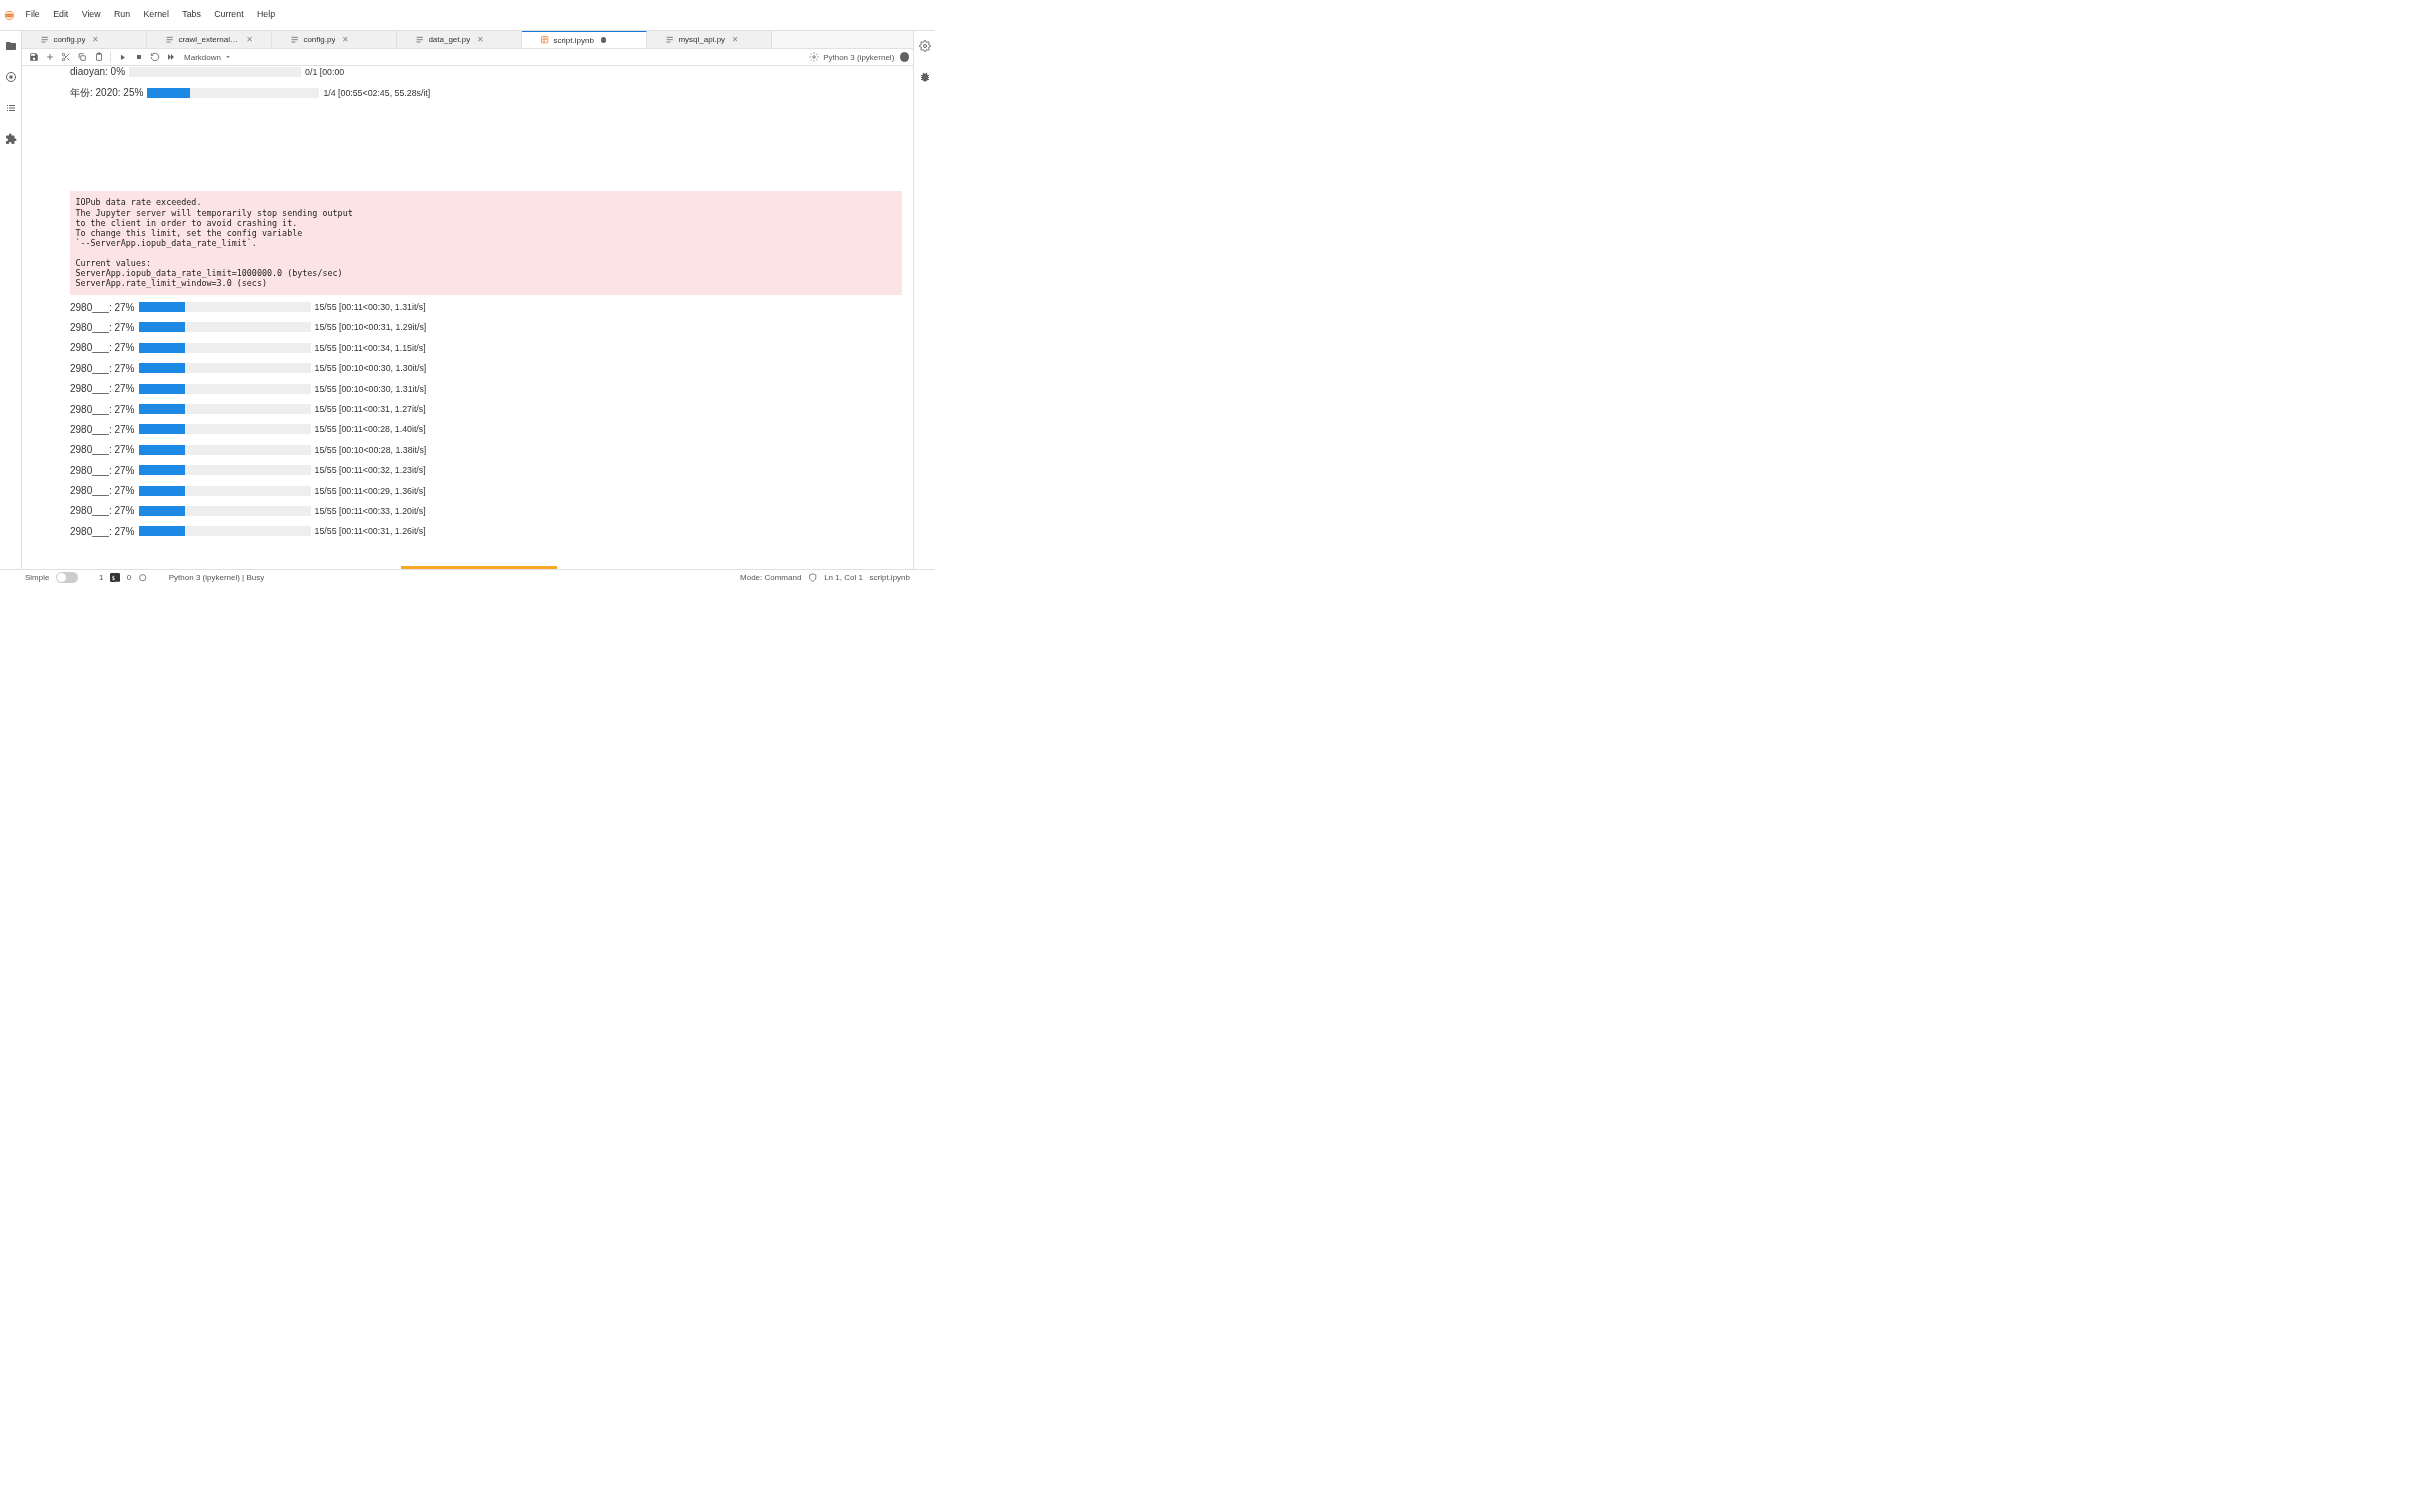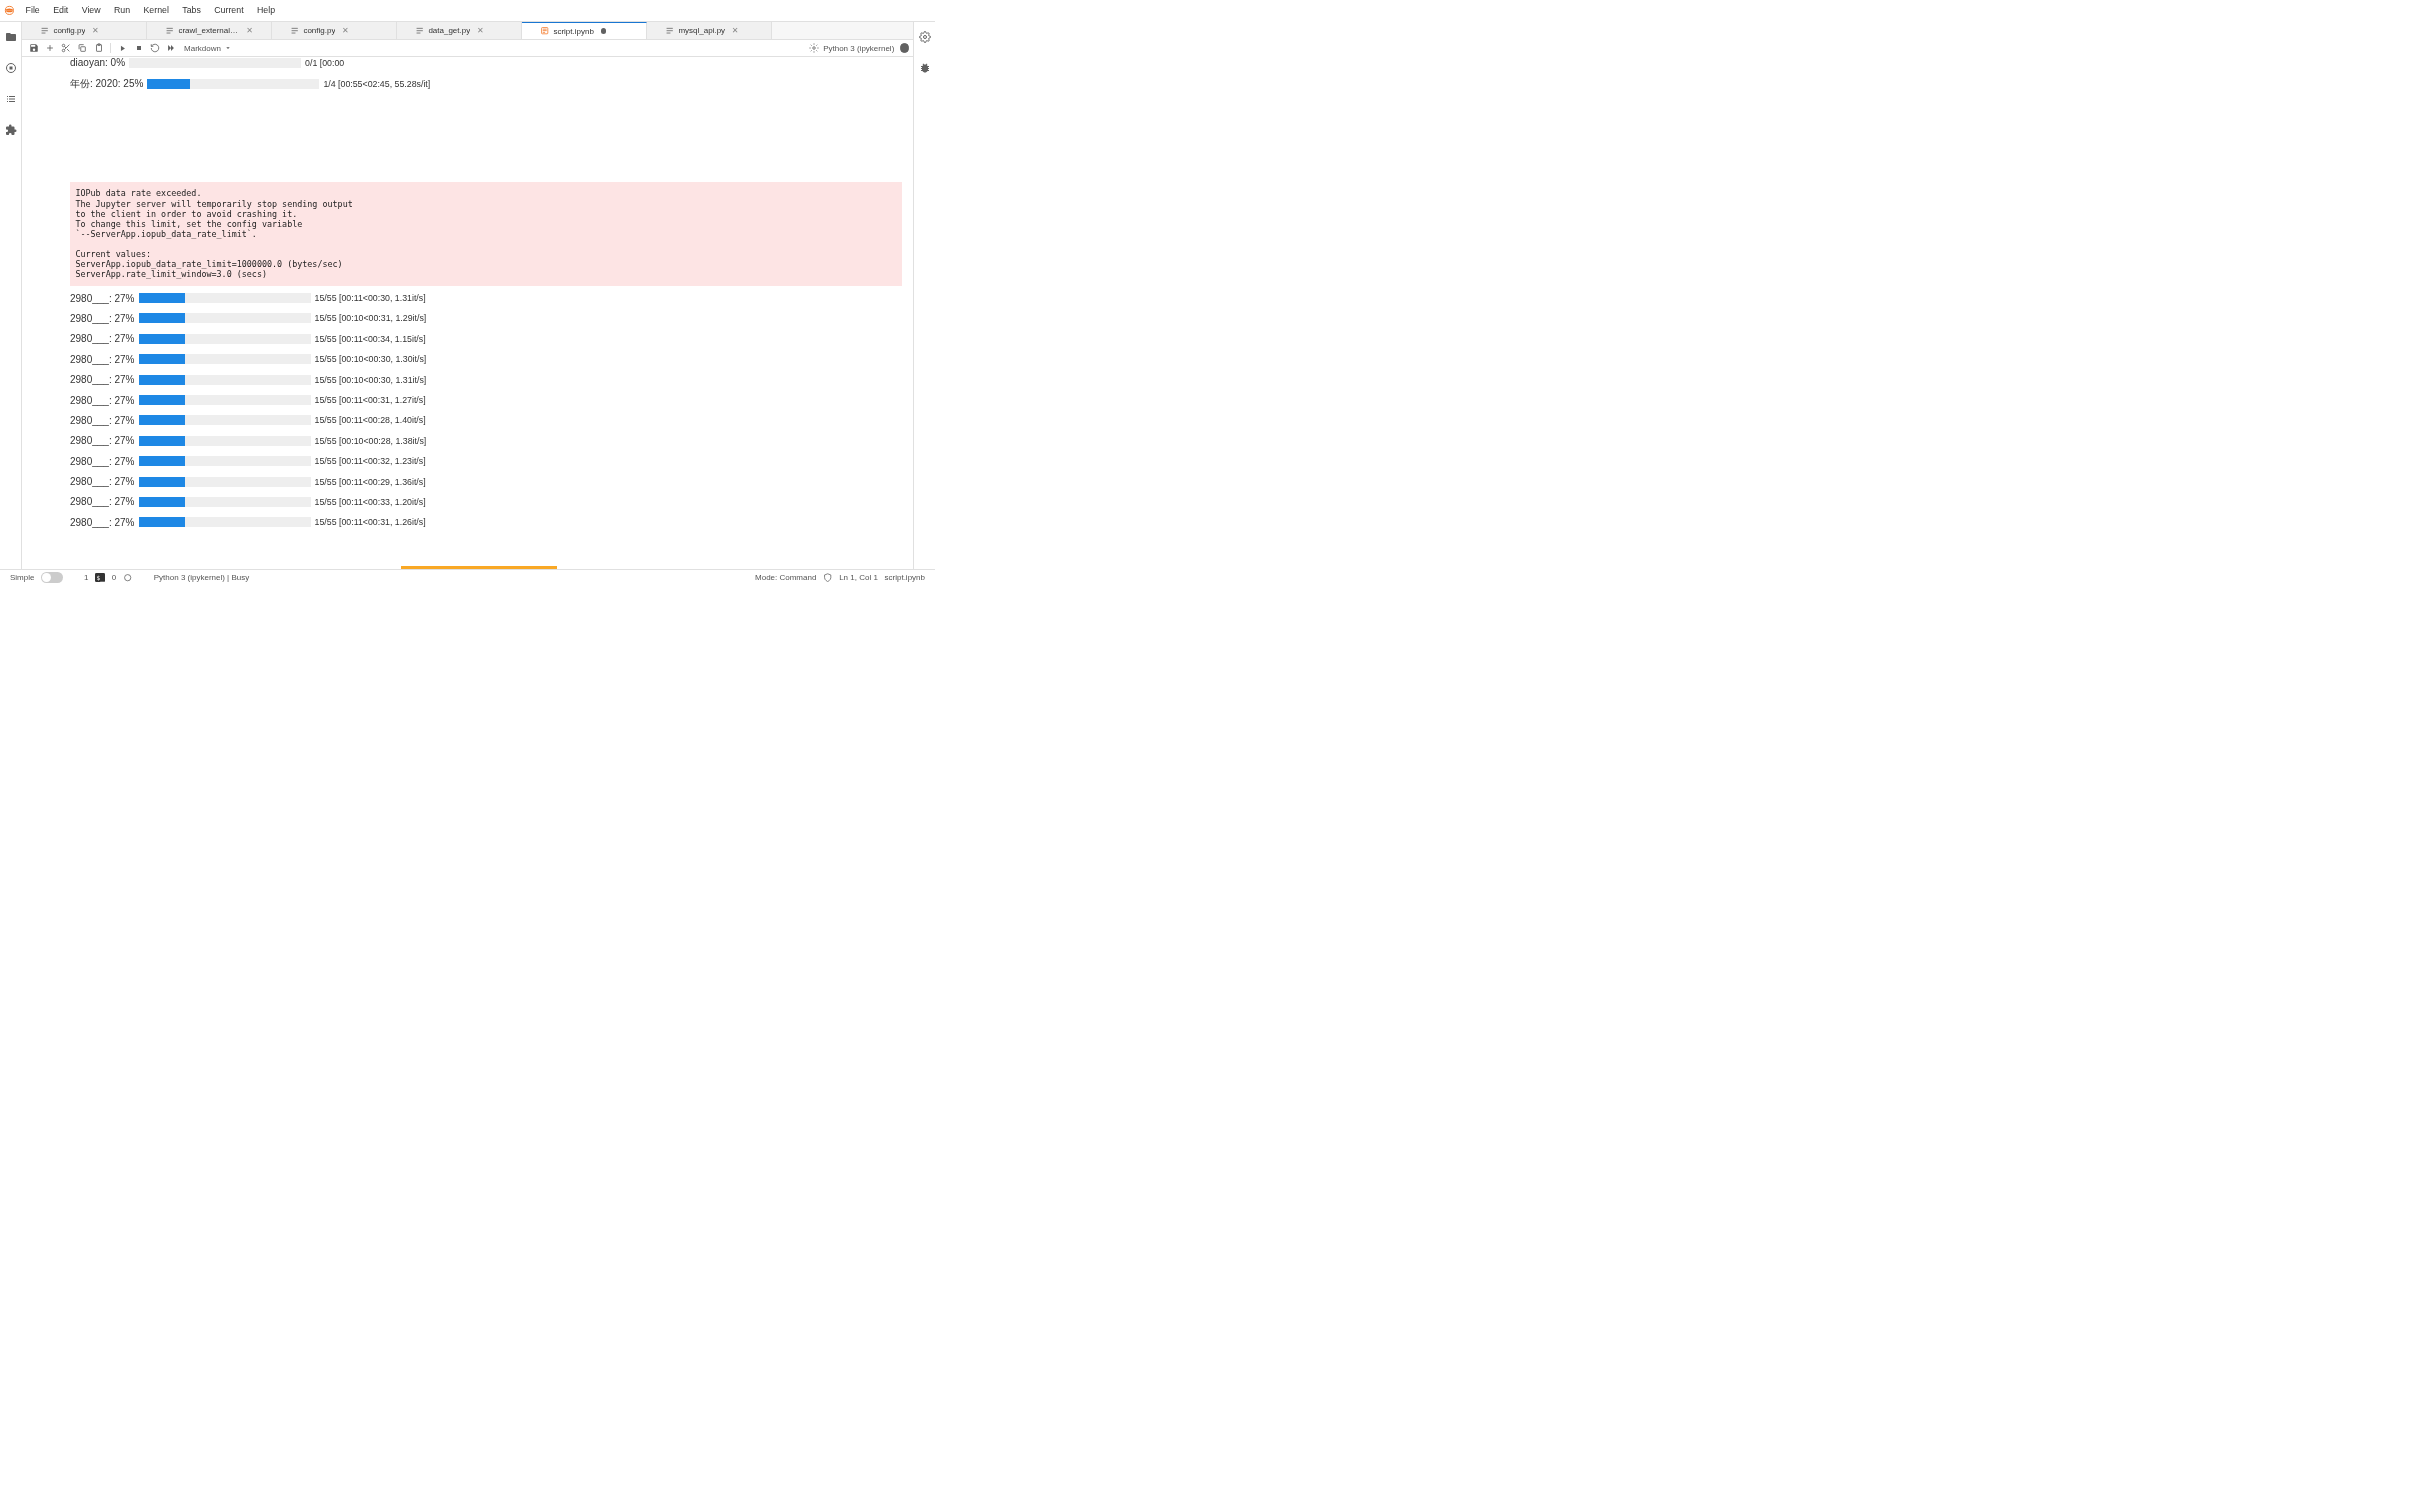--- a/index.html
+++ b/index.html
@@ -1,17 +1,17 @@
 <!DOCTYPE html>
 <html style="font-size:10.8px"><head>
 <meta charset="utf-8">
 <style>
 * { margin: 0; padding: 0; box-sizing: border-box; font-family: -apple-system, BlinkMacSystemFont, "Segoe UI", Helvetica, Arial, sans-serif; }
 body { width: 935px; height: 585px; overflow: hidden; background: #fff; display: flex; flex-direction: column; font-size: 8.8px; color: #333; }
-.menubar { height: 22px; display: flex; align-items: center; padding: 0 2.7px; border-bottom: 0.7px solid #e0e0e0; }
+.menubar { height: 31px; display: flex; align-items: center; padding: 0 2.7px; border-bottom: 0.7px solid #e0e0e0; }
 .menubar .logo { width: 13.5px; height: 13.5px; display: flex; align-items: center; justify-content: center; margin-right: 2.7px; }
 .menubar .menu-item { padding: 0 6.7px; height: 15.5px; line-height: 15.5px; cursor: pointer; font-size: 8.8px; }
 .main { display: flex; flex: 1; min-height: 0; }
 .leftbar { width: 22px; background: #fff; border-right: 0.7px solid #e0e0e0; display: flex; flex-direction: column; align-items: center; padding-top: 9.4px; gap: 19px; }
 .leftbar .lb-icon { width: 12px; height: 12px; color: #616161; cursor: pointer; }
 .rightbar { width: 22px; background: #fff; border-left: 0.7px solid #e0e0e0; display: flex; flex-direction: column; align-items: center; padding-top: 9.4px; gap: 19px; }
 .rightbar .rb-icon { width: 12px; height: 12px; color: #616161; cursor: pointer; }
 .center { display: flex; flex-direction: column; flex: 1; min-width: 0; }
 .tabs { height: 18px; background: #f7f7f7; display: flex; border-bottom: 0.7px solid #e0e0e0; }
 .tab { display: flex; align-items: center; padding: 0 18px; border-right: 0.7px solid #e0e0e0; background: #f0f0f0; min-width: 0; position: relative; cursor: pointer; }
@@ -38,21 +38,21 @@
 .code-cell { background: #f5f5f5; border: 0.7px solid #e0e0e0; padding: 4px 6.7px; font-family: Menlo, Consolas, "DejaVu Sans Mono", monospace; font-size: 8.4px; line-height: 1.3; white-space: pre; color: #333; margin-bottom: 6.7px; }
 .code-cell .fn { color: #1976d2; }
 .code-cell .op { color: #a626a4; }
 .progress-row { display: flex; align-items: center; margin-bottom: 9.4px; }
 .progress-label { font-size: 10px; color: #333; margin-right: 4px; white-space: nowrap; }
 .progress-bar { height: 10px; background: #eeeeee; position: relative; border-radius: 0; }
 .progress-bar .fill { height: 100%; background: #1e88e5; }
 .progress-status { margin-left: 4px; font-size: 8.8px; color: #333; white-space: nowrap; }
 .gap-spacer { height: 81px; }
 .error-block { background: #fde4e4; padding: 6.7px 5.4px; font-family: Menlo, Consolas, "DejaVu Sans Mono", monospace; font-size: 8.4px; line-height: 1.2; white-space: pre; color: #222; margin-bottom: 6.7px; }
-.bottom-bar { height: 16px; border-top: 0.7px solid #e0e0e0; display: flex; align-items: center; padding: 0 10px; gap: 6.7px; font-size: 8px; color: #555; background: #fff; }
+.bottom-bar { height: 16px; border-top: 0.7px solid #e0e0e0; display: flex; align-items: center; padding: 0 25px; gap: 6.7px; font-size: 8px; color: #555; background: #fff; }
 .bottom-bar .flex-spacer { flex: 1; }
 .toggle { width: 21.5px; height: 10.8px; background: #ccc; border-radius: 5.4px; position: relative; cursor: pointer; }
 .toggle .knob { width: 9.4px; height: 9.4px; background: #fff; border-radius: 50%; position: absolute; top: 0.7px; left: 0.7px; }
 .orange-bar { position: absolute; bottom: 0; height: 3.4px; background: #f9a825; }
 .term-icon { display: inline-flex; align-items: center; justify-content: center; background: #333; color: #fff; border-radius: 1.3px; width: 10px; height: 9.4px; font-size: 6px; font-family: monospace; }
 svg { display: block; }
 </style>
 </head>
 <body>
 

